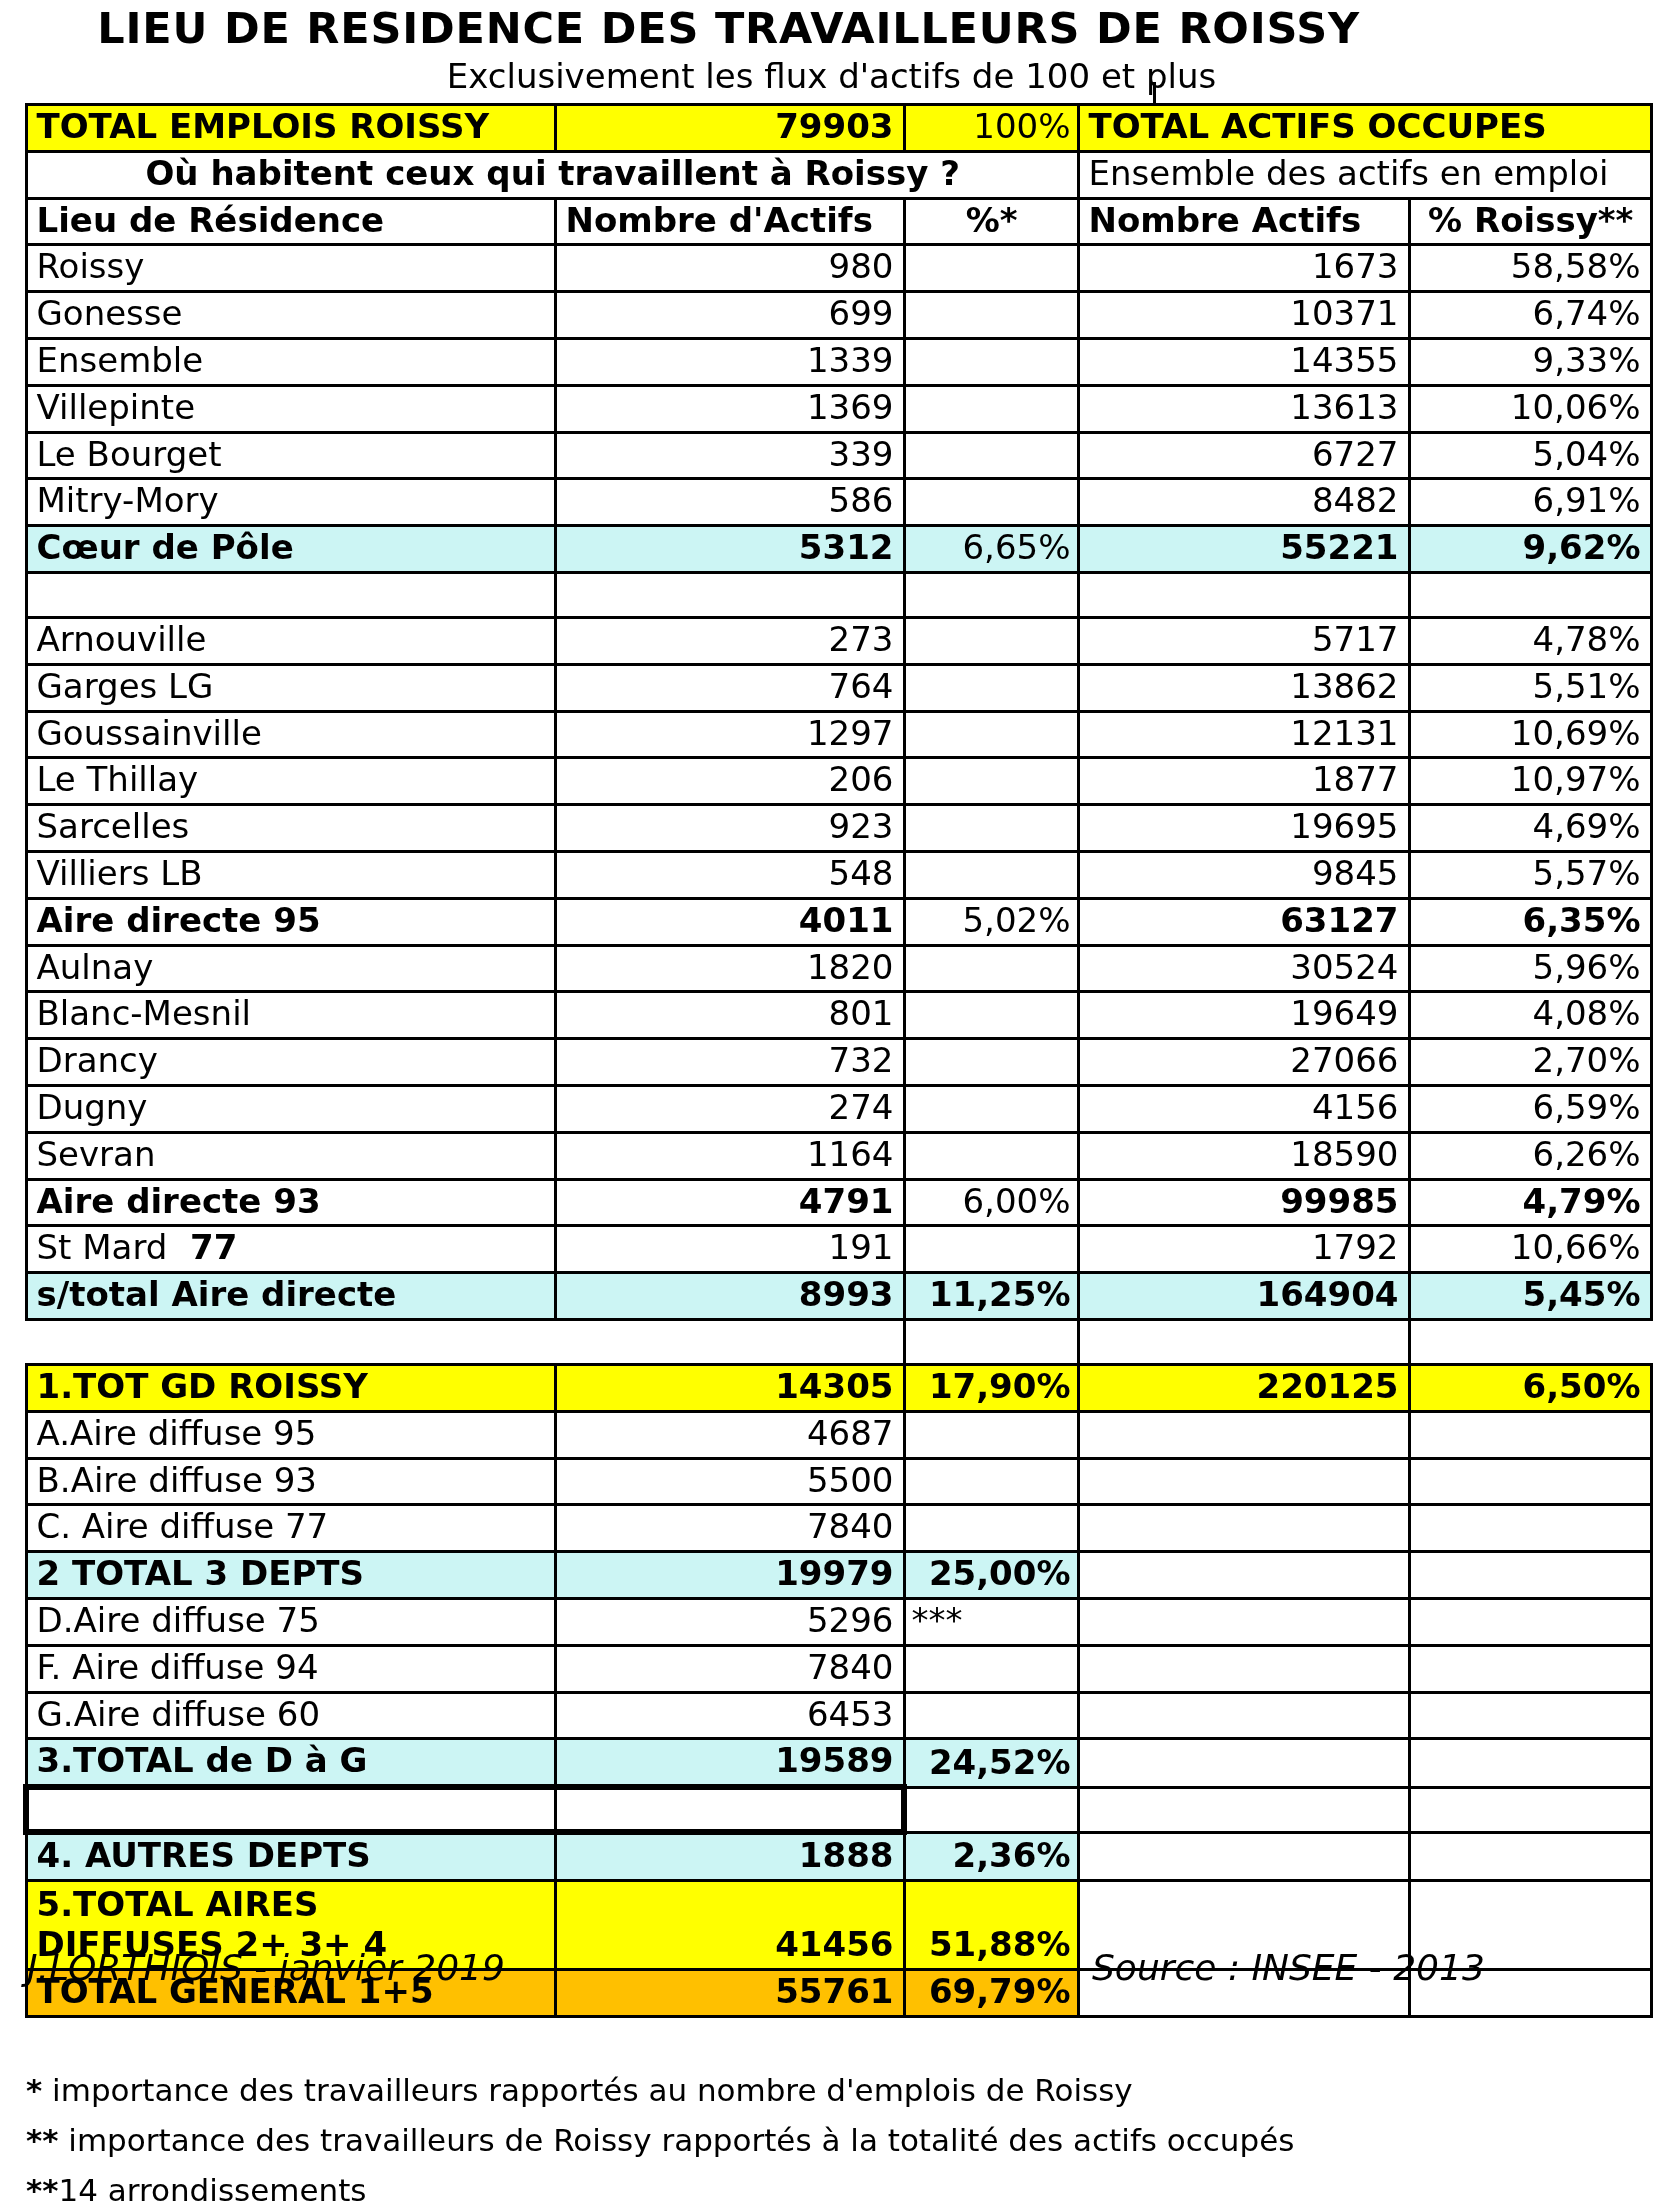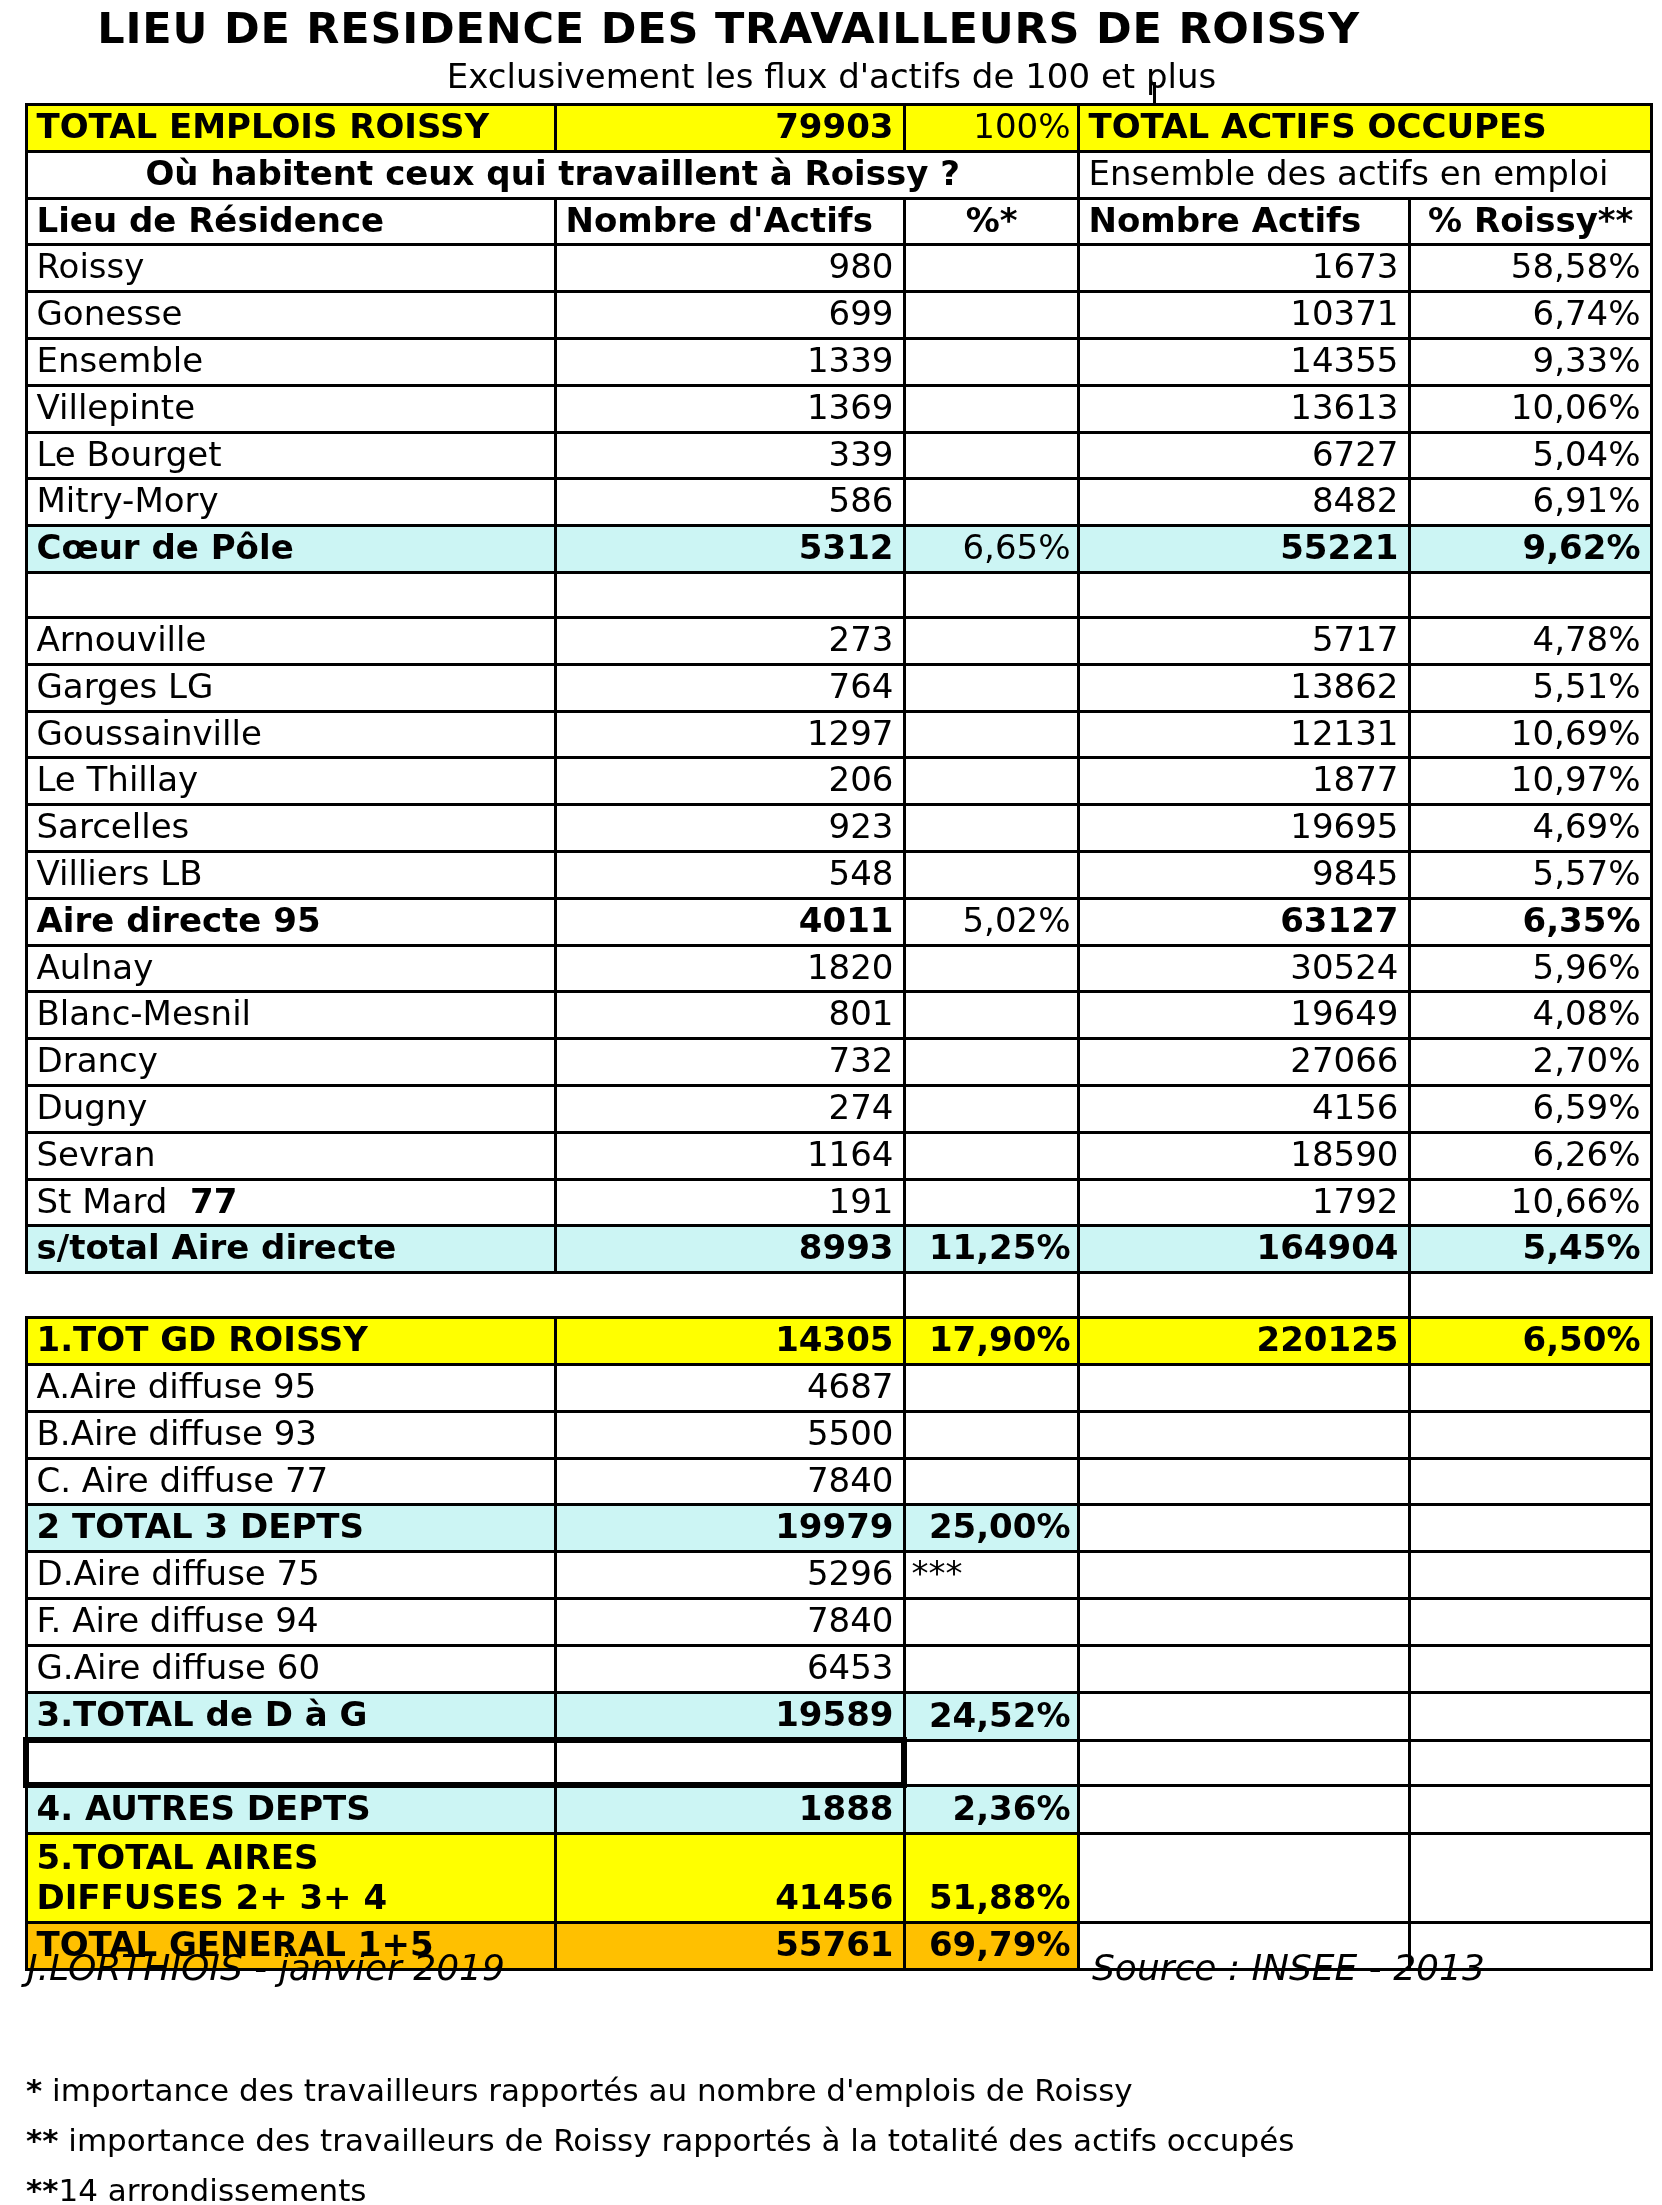--- a/index.html
+++ b/index.html
@@ -213,20 +213,27 @@
           <td class="num">4156</td>
           <td class="num">6,59%</td>
         </tr>
         <tr>
           <td class="lab">Sevran</td>
           <td class="num">1164</td>
           <td class="p1"></td>
           <td class="num">18590</td>
           <td class="num">6,26%</td>
         </tr>
+        <tr class="bold">
+          <td class="lab">Aire directe 93</td>
+          <td class="num">4791</td>
+          <td class="p1">6,00%</td>
+          <td class="num">99985</td>
+          <td class="num">4,79%</td>
+        </tr>
         <tr>
           <td class="lab">St Mard <b> 77</b></td>
           <td class="num">191</td>
           <td class="p1"></td>
           <td class="num">1792</td>
           <td class="num">10,66%</td>
         </tr>
         <tr class="bold s-cyan">
           <td class="lab">s/total Aire directe</td>
           <td class="num">8993</td>

